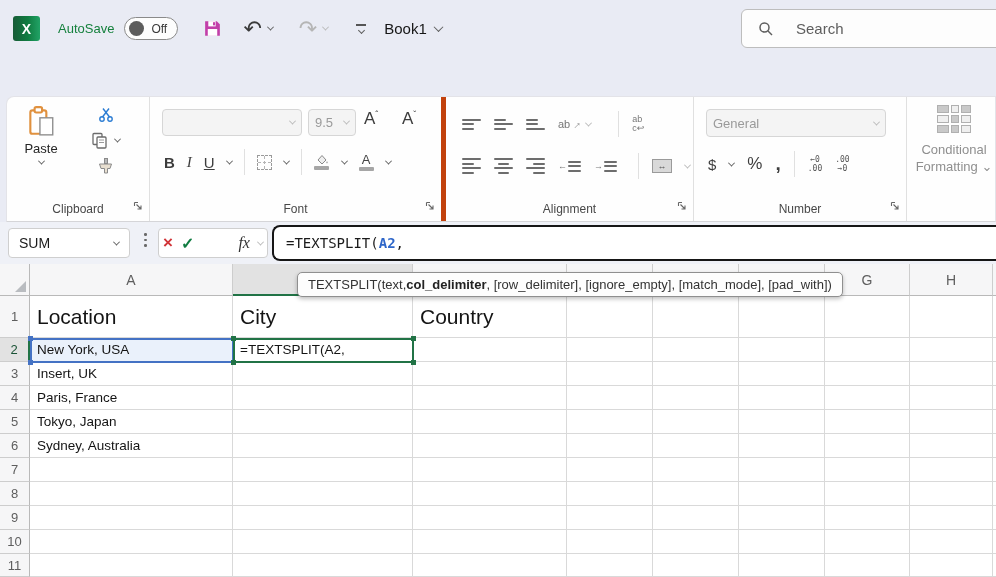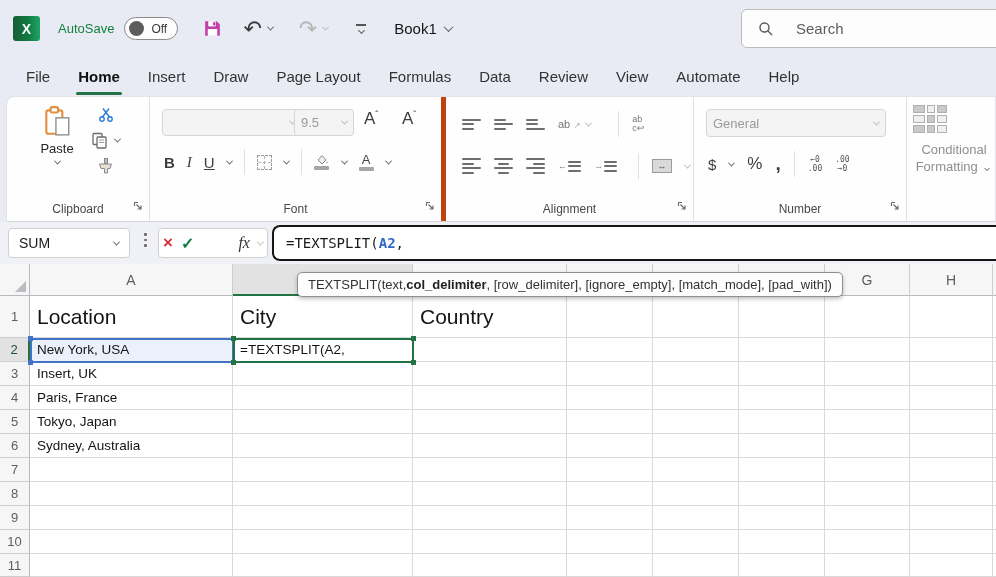--- a/index.html
+++ b/index.html
@@ -15,21 +15,21 @@
   .knob { width:15px; height:15px; border-radius:50%; background:#5c5c5c; margin-left:4px; }
   .toggle-text { font-size:12px; color:#3a3a3a; margin-left:7px; }
   .tb-btn { display:flex; align-items:center; justify-content:center; height:32px; padding:0 4px; }
   .chev { display:inline-block; width:7px; height:7px; border-right:1.6px solid #5f5f5f; border-bottom:1.6px solid #5f5f5f; transform:rotate(45deg) translate(-1px,-1px); }
   .chev.sm { width:5px; height:5px; }
   .chev.dis { border-color:#b9b9b9; }
   .glyph-undo { font-size:22px; color:#3a3a3a; line-height:22px; }
   .glyph-redo { font-size:22px; color:#b5b5b5; line-height:22px; }
   .qat { display:flex; flex-direction:column; align-items:center; gap:2px; }
   .qat .bar { width:10px; height:1.6px; background:#555; }
-  .book { font-size:15px; color:#161616; margin-left:24px; margin-right:8px; }
+  .book { font-size:15px; color:#161616; margin-left:14px; margin-right:8px; }
   .searchbox { position:absolute; left:741px; top:9px; width:262px; height:39px; background:#fdfdfd; border:1px solid #bdbdbd; border-radius:6px; display:flex; align-items:center; }
   .search-ph { font-size:15px; color:#5e5e5e; margin-left:14px; }
 
   
   .tabrow { position:absolute; left:0; top:57px; width:996px; height:39px; display:flex; align-items:center; }
   .tab { font-size:15px; color:#333; padding:8px 14px; position:relative; cursor:pointer; }
   .tab.active { font-weight:bold; color:#111; }
   .tab.active::after { content:""; position:absolute; left:12px; right:12px; bottom:-2px; height:3.5px; background:#217346; border-radius:2px; }
   .tab:first-child { margin-left:12px; }
 
@@ -39,28 +39,28 @@
   .g-clip { left:0; width:142px; }
   .g-font { left:142px; width:292px; border-left:1px solid #e0e0e0; }
   .g-align { left:434px; width:252px; border-left:5px solid #c2410c; }
   .g-num { left:686px; width:213px; border-left:1px solid #e0e0e0; }
   .g-cond { left:899px; width:91px; border-left:1px solid #e0e0e0; }
   .group-label { position:absolute; bottom:5px; left:0; right:0; text-align:center; font-size:12px; color:#484848; }
   .launcher { position:absolute; bottom:6px; right:6px; cursor:pointer; }
   .riconbtn { display:flex; align-items:center; justify-content:center; cursor:pointer; color:#4a4a4a; }
 
   
-  .paste-btn { position:absolute; left:24px; top:8px; width:52px; height:92px; display:flex; flex-direction:column; align-items:center; cursor:pointer; }
+  .paste-btn { position:absolute; left:8px; top:8px; width:52px; height:92px; display:flex; flex-direction:column; align-items:center; cursor:pointer; }
   .paste-label { font-size:13px; color:#262626; margin-top:4px; }
   .clip-col { position:absolute; left:84px; top:10px; display:flex; flex-direction:column; gap:9px; align-items:center; }
 
   
   .sel { background:#f4f4f4; border:1px solid #d6d6d6; border-radius:4px; color:#9a9a9a; font-size:13px; display:flex; align-items:center; padding:0 6px; justify-content:space-between; cursor:pointer; }
   .font-name { position:absolute; left:12px; top:12px; width:140px; height:27px; }
-  .font-size { position:absolute; left:144px; top:12px; width:60px; height:27px; }
+  .font-size { position:absolute; left:158px; top:12px; width:48px; height:27px; }
   .grow-a { position:absolute; left:214px; top:12px; font-size:17px; color:#3c3c3c; cursor:pointer; }
   .grow-b { position:absolute; left:252px; top:12px; font-size:17px; color:#3c3c3c; cursor:pointer; }
   .sup { font-size:9px; vertical-align:super; color:#3c3c3c; }
   .fmt-row { position:absolute; left:14px; top:52px; display:flex; align-items:center; gap:12px; }
   .bld { font-weight:bold; font-size:15px; color:#3d3d3d; cursor:pointer; }
   .itl { font-style:italic; font-family:"Liberation Serif",serif; font-size:15px; color:#3d3d3d; cursor:pointer; }
   .und { font-size:15px; text-decoration:underline; color:#3d3d3d; cursor:pointer; }
   .vdiv { width:1px; height:26px; background:#e0e0e0; }
   .borders-ic { width:15px; height:15px; border:1px dashed #9a9a9a; position:relative; }
   .borders-ic::before { content:""; position:absolute; left:50%; top:0; bottom:0; border-left:1px dashed #b5b5b5; }
@@ -86,21 +86,21 @@
 
   
   .num-sel { position:absolute; left:12px; top:12px; width:180px; height:28px; }
   .num-row { position:absolute; left:14px; top:54px; display:flex; align-items:center; gap:13px; }
   .cur { font-size:15px; color:#3d3d3d; cursor:pointer; }
   .pct { font-size:17px; color:#3d3d3d; cursor:pointer; }
   .com { font-size:19px; font-weight:bold; color:#3d3d3d; cursor:pointer; line-height:10px; }
   .dec-ic { font-size:8px; color:#555; line-height:9px; text-align:center; cursor:pointer; font-family:"DejaVu Sans Mono",monospace; }
 
   
-  .cond-btn { position:absolute; left:6px; top:8px; width:82px; display:flex; flex-direction:column; cursor:pointer; }
+  .cond-btn { position:absolute; left:6px; top:8px; width:82px; display:flex; flex-direction:column; align-items:center; cursor:pointer; }
   .cf-icon { width:34px; height:30px; display:grid; grid-template-columns:12px 8px 10px; grid-template-rows:8px 8px 8px; gap:2px; }
   .cf-icon i { background:#c9c9c9; border:1px solid #b0b0b0; }
   .cf-icon i.lt { background:#efefef; }
   .cond-text { font-size:13px; color:#8f8f8f; text-align:center; line-height:17px; margin-top:6px; }
 
   
   .fbar { position:absolute; left:0; top:222px; width:996px; height:42px; background:#eff1f7; display:flex; align-items:center; }
   .namebox { position:absolute; left:8px; top:6px; width:122px; height:30px; background:#fff; border:1px solid #cfcfcf; border-radius:4px; display:flex; align-items:center; justify-content:space-between; padding:0 10px; cursor:pointer; }
   .namebox span.nm { font-size:14px; color:#1a1a1a; }
   .dots { position:absolute; left:144px; top:11px; display:flex; flex-direction:column; gap:3px; }
@@ -175,33 +175,20 @@
     <span class="chev"></span>
     <div class="searchbox">
       <svg width="16" height="16" viewBox="0 0 16 16" style="margin-left:16px">
         <circle cx="6.5" cy="6.5" r="4.5" fill="none" stroke="#5e5e5e" stroke-width="1.5"></circle>
         <line x1="10" y1="10" x2="14" y2="14" stroke="#5e5e5e" stroke-width="1.5"></line>
       </svg>
       <span class="search-ph" style="margin-left:22px">Search</span>
     </div>
   </div>
 
-  <div class="tabrow">
-    <div class="tab">File</div>
-    <div class="tab active">Home</div>
-    <div class="tab">Insert</div>
-    <div class="tab">Draw</div>
-    <div class="tab">Page Layout</div>
-    <div class="tab">Formulas</div>
-    <div class="tab">Data</div>
-    <div class="tab">Review</div>
-    <div class="tab">View</div>
-    <div class="tab">Automate</div>
-    <div class="tab">Help</div>
-  </div>
 
   <div class="ribbon">
 
     <div class="group g-clip">
       <div class="paste-btn">
         <svg width="28" height="32" viewBox="0 0 26 30">
           <rect x="3" y="5" width="15" height="22" rx="2" fill="#fff" stroke="#e0913f" stroke-width="2"></rect>
           <rect x="7" y="2" width="7" height="5" rx="1.5" fill="#fff" stroke="#e0913f" stroke-width="2"></rect>
           <rect x="12" y="12" width="12" height="16" fill="#fff" stroke="#8f8f8f" stroke-width="1.3"></rect>
         </svg>

